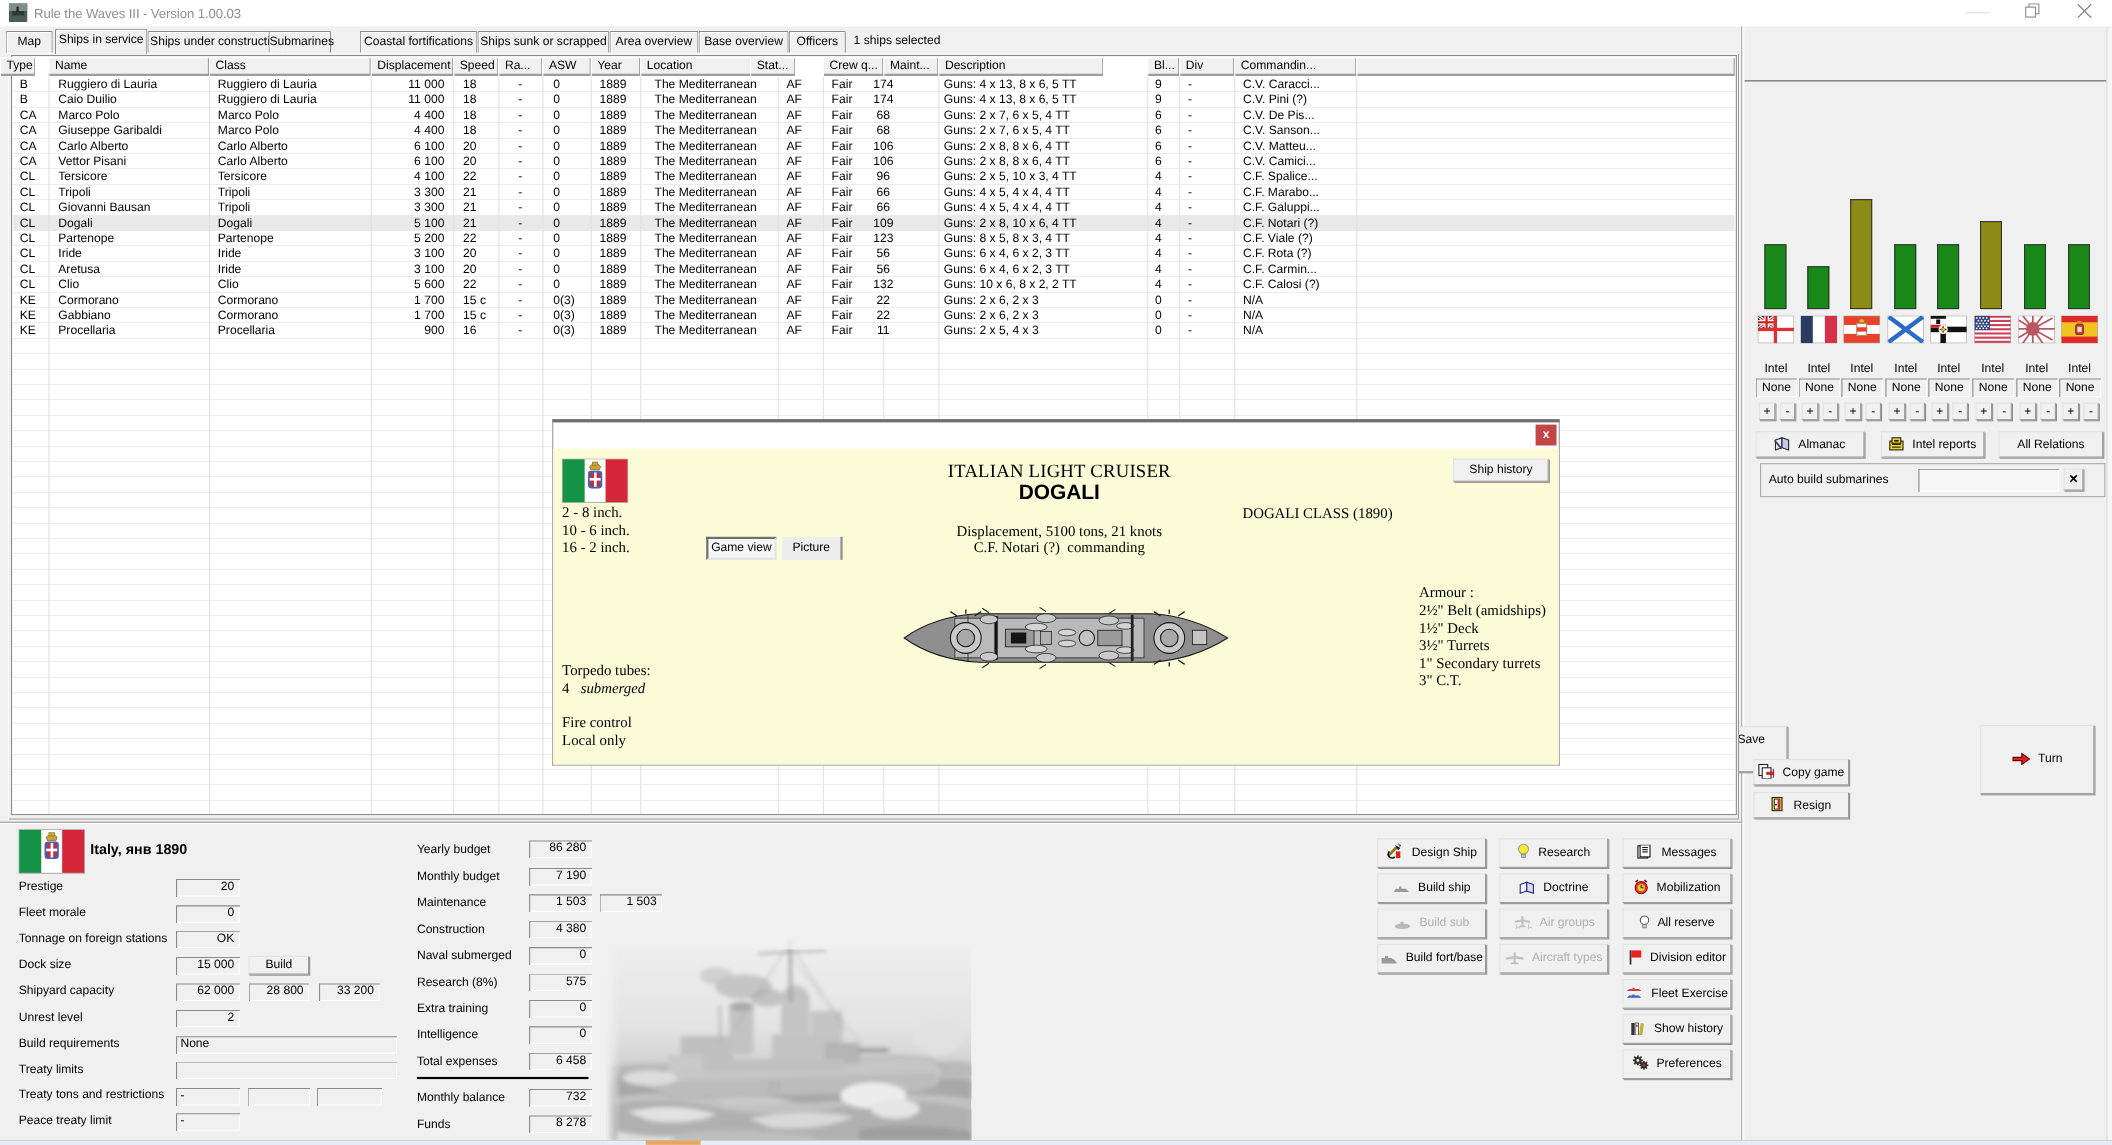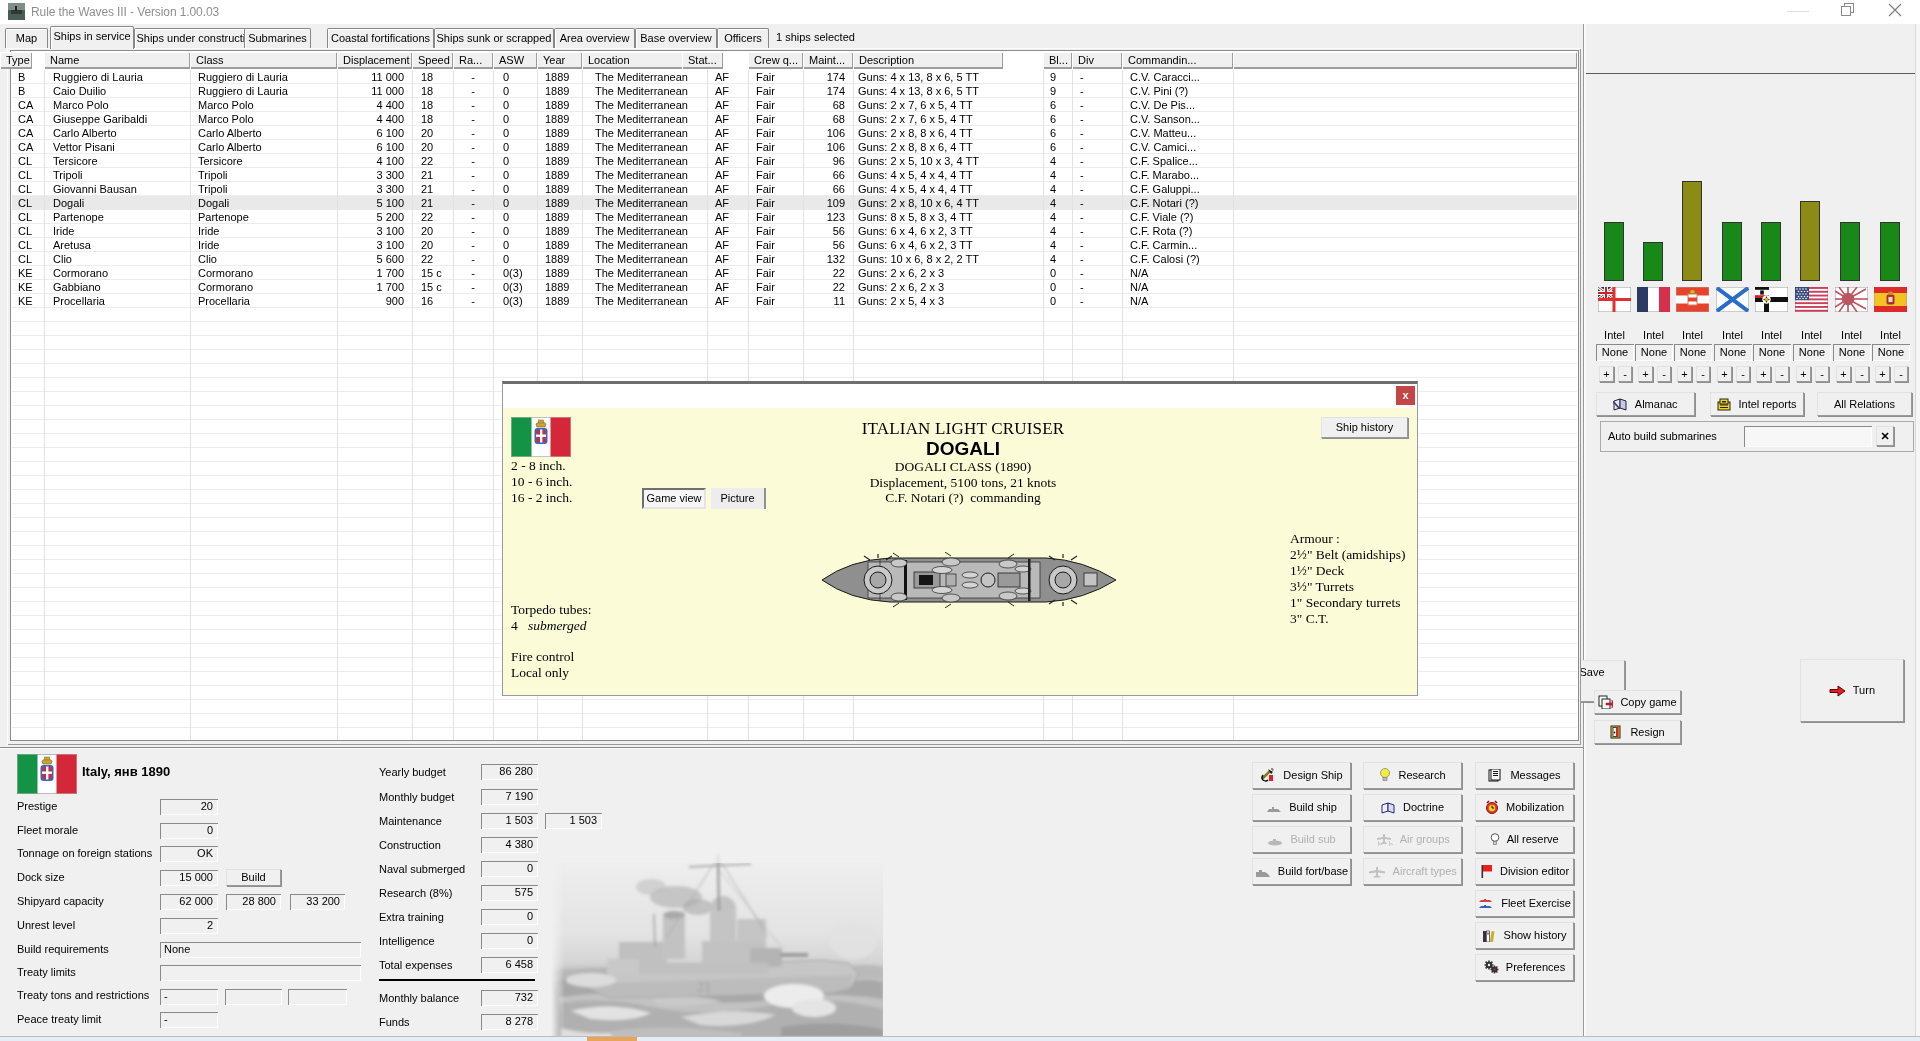--- a/index.html
+++ b/index.html
@@ -28,21 +28,21 @@
 <svg class="a" style="left:1841px;top:3px" width="15" height="15">
     <rect x="3.5" y="0.5" width="9" height="9" fill="none" stroke="#8a8a8a"></rect>
     <rect x="0.5" y="3.5" width="9" height="9" fill="#fff" stroke="#8a8a8a"></rect>
   </svg>
 <svg class="a" style="left:1888px;top:3px" width="14" height="14">
     <path d="M1,1 L13,13 M13,1 L1,13" stroke="#7d7d7d" stroke-width="1.2"></path>
   </svg>
 <div class="tab" style="left:5px;width:43px">Map</div>
 <div class="tab" style="left:50px;width:84px;top:26px;height:23px;z-index:3">Ships in service</div>
 <div class="tab" style="left:134px;width:126px">Ships under construction</div>
-<div class="tab" style="left:244px;width:67px">Submarines</div>
+<div class="tab" style="left:244px;width:57px">Submarines</div>
 <div class="tab" style="left:327px;width:107px">Coastal fortifications</div>
 <div class="tab" style="left:434px;width:120px">Ships sunk or scrapped</div>
 <div class="tab" style="left:554px;width:81px">Area overview</div>
 <div class="tab" style="left:635px;width:82px">Base overview</div>
 <div class="tab" style="left:717px;width:52px">Officers</div>
 <div class="a nw" style="left:776px;top:31px">1 ships selected</div>
 <div class="a" style="left:7px;top:48px;width:1574px;height:697px;background:#f0f0f0;box-shadow:inset 1px 1px 0 #fbfbfb,inset -1px -1px 0 #9a9a9a;z-index:1"></div>
 <div class="a" style="left:10px;top:50px;width:1569px;height:691px;background:#fff;border:1px solid #8c8c8c;z-index:1"></div>
 <div class="a" style="left:0;top:52px;width:1920px;height:17px;z-index:2">
 <div class="hc nw" style="left:0;width:32px">Type</div>
@@ -261,21 +261,21 @@
 Fair
 Fair
 Fair
 Fair
 Fair
 Fair
 Fair
 Fair
 Fair
 Fair</div>
-<div class="colv" style="left:803px;width:50px;text-align:right;padding-right:8px;z-index:2">174
+<div class="colv" style="left:782px;width:50px;text-align:center;padding-right:8px;z-index:2">174
 174
 68
 68
 106
 106
 96
 66
 66
 109
 123
@@ -755,21 +755,21 @@
       <rect x="29" y="12.5" width="2.4" height="13" fill="#fff"></rect>
       <rect x="25" y="17.5" width="10" height="2.4" fill="#fff"></rect>
     </svg></div>
 <div class="a dser" style="left:511px;top:458px;z-index:12">2 - 8 inch.</div>
 <div class="a dser" style="left:511px;top:474px;z-index:12">10 - 6 inch.</div>
 <div class="a dser" style="left:511px;top:490px;z-index:12">16 - 2 inch.</div>
 <div class="a" style="left:642px;top:488px;width:64px;height:21px;background:#f6f6f6;border:2px solid;border-color:#6f6f6f #e4e4e4 #e4e4e4 #6f6f6f;text-align:center;line-height:17px;z-index:12">Game view</div>
 <div class="a" style="left:711px;top:488px;width:55px;height:21px;background:#ededed;border-right:2px solid #909090;text-align:center;line-height:20px;z-index:12">Picture</div>
 <div class="a" style="left:660px;top:419px;width:606px;text-align:center;font-family:'Liberation Serif',serif;font-size:17px;z-index:12;letter-spacing:0.2px">ITALIAN LIGHT CRUISER</div>
 <div class="a" style="left:660px;top:438px;width:606px;text-align:center;font-size:19px;font-weight:bold;z-index:12">DOGALI</div>
-<div class="a dser" style="left:660px;top:459px;width:606px;text-align:center;z-index:12">DOGALI CLASS (1890)</div>
+<div class="a dser" style="left:660px;top:459px;width:606px;text-align:right;z-index:12">DOGALI CLASS (1890)</div>
 <div class="a dser" style="left:660px;top:475px;width:606px;text-align:center;z-index:12">Displacement, 5100 tons, 21 knots</div>
 <div class="a dser" style="left:660px;top:490px;width:606px;text-align:center;z-index:12">C.F. Notari (?)&nbsp; commanding</div>
 <div class="a btn" style="left:1321px;top:417px;width:87px;height:21px;line-height:19px;z-index:12">Ship history</div>
 <svg class="a" style="left:818px;top:552px;z-index:12" width="302" height="56">
 <path d="M4,28 Q32,8 72,6 L228,6 Q266,8 298,28 Q266,48 228,50 L72,50 Q32,48 4,28 Z" fill="#8f8f8f" stroke="#1a1a1a" stroke-width="1"></path>
 <path d="M50,10 L222,10 L222,46 L50,46 Z" fill="#b9b9b9" stroke="#333" stroke-width="0.8"></path>
 <path d="M62,7 L62,49" stroke="#333" stroke-width="0.8"></path>
 <circle cx="60" cy="28" r="14" fill="#c9c9c9" stroke="#1a1a1a"></circle>
 <circle cx="60" cy="28" r="8" fill="#a8a8a8" stroke="#1a1a1a"></circle>
 <circle cx="245" cy="28" r="14" fill="#c9c9c9" stroke="#1a1a1a"></circle>

